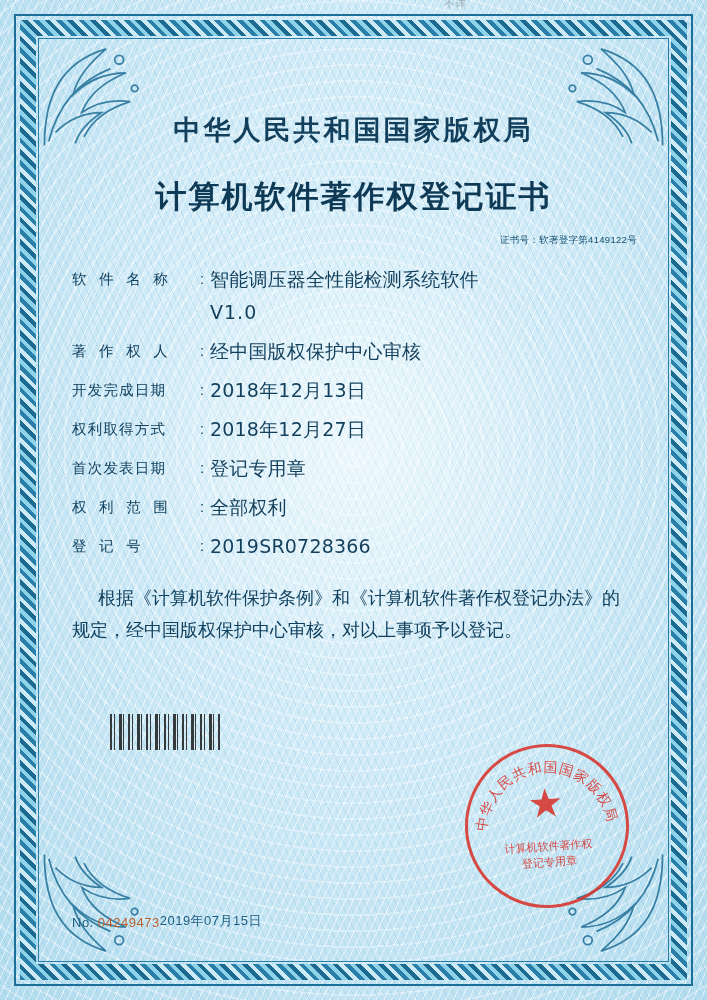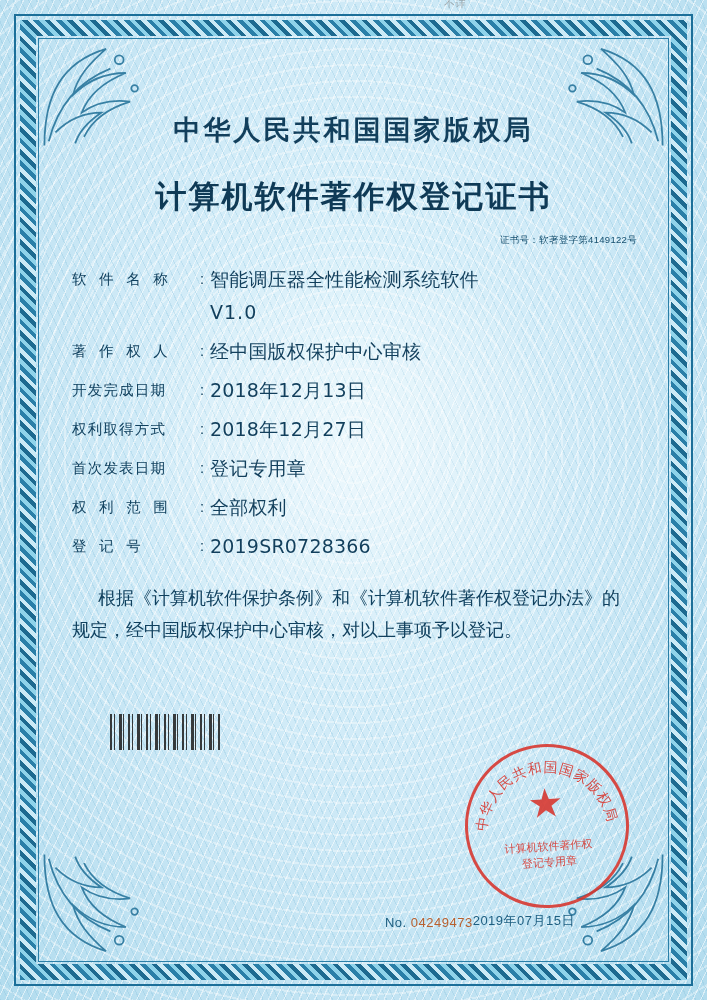--- a/index.html
+++ b/index.html
@@ -181,21 +181,21 @@
     font-size:11px;
     line-height:16px;
     color:#d8342c;
     font-family:"DejaVu Serif","Liberation Serif",serif;
   }
 
   .footer{
     position:absolute;
     left:16px;right:16px;bottom:14px;
     display:flex;
-    justify-content:flex-end;
+    justify-content:flex-start;
     align-items:flex-end;
     font-size:13px;
     color:#1d5e80;
   }
   .footer .no{letter-spacing:.5px;}
   .footer .no .num{color:#b8602f;}
   .footer .date{padding-right:60px;letter-spacing:.5px;}
 
   .topcut{
     position:absolute;left:420px;top:-4px;width:70px;height:16px;

